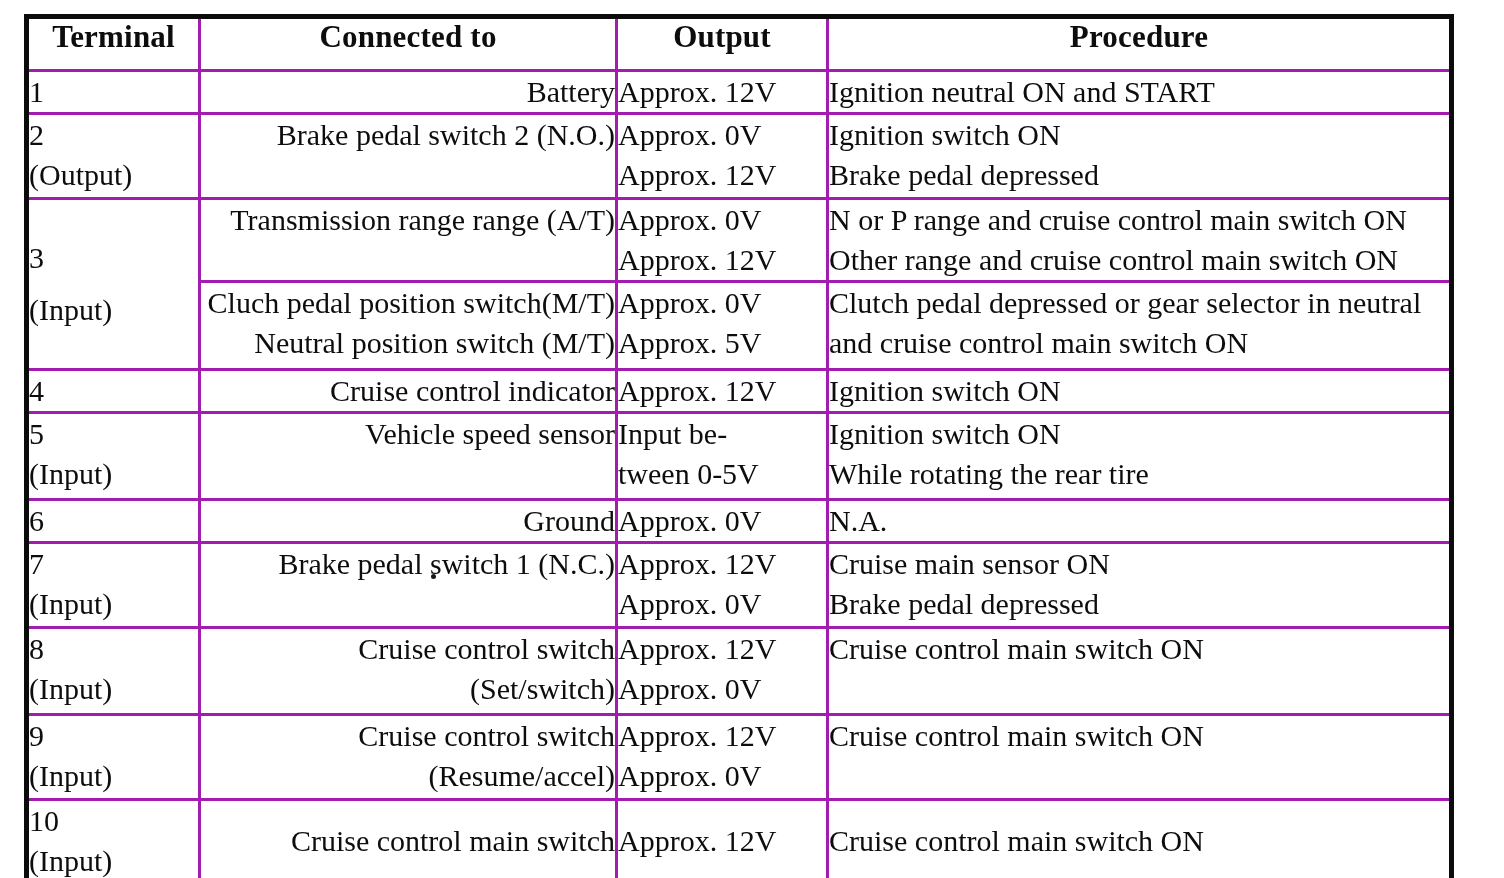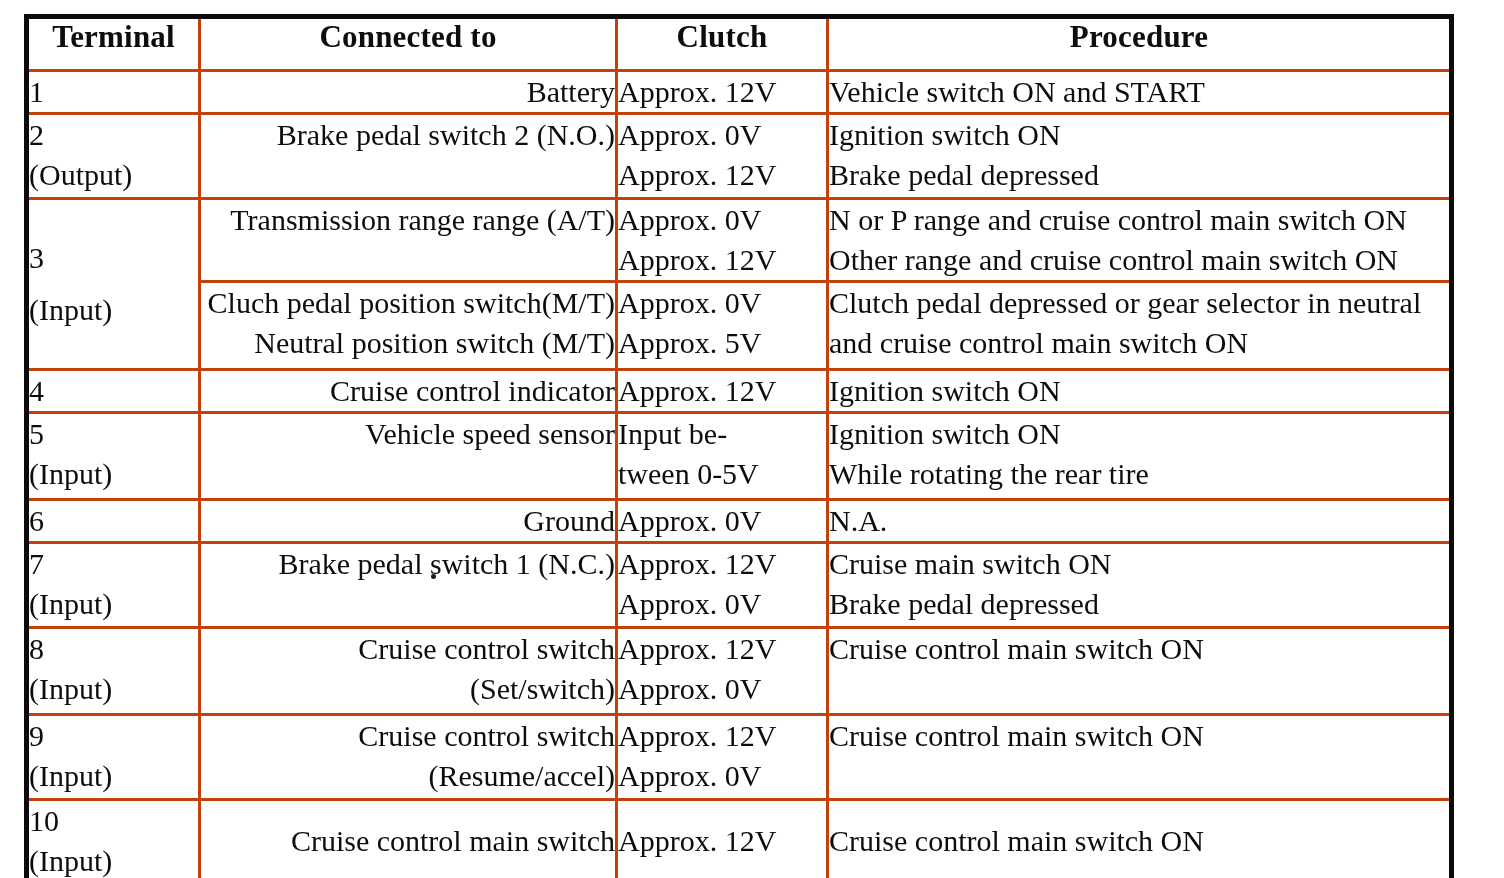--- a/index.html
+++ b/index.html
@@ -19,21 +19,21 @@
   table.tv {
     position: absolute;
     left: 24px;
     top: 14px;
     width: 1425px;
     border-collapse: collapse;
     table-layout: fixed;
     border: 5px solid #0b0b0b;
   }
   table.tv th, table.tv td {
-    border: 3px solid #c2410c;
+    border: 3px solid #a21caf;
     vertical-align: top;
     padding: 0;
     overflow: hidden;
   }
   
   col.c-term { width: 173px; }
   col.c-conn { width: 417px; }
   col.c-volt { width: 211px; }
   col.c-proc { width: 624px; }
   
@@ -101,38 +101,38 @@
     <colgroup>
       <col class="c-term">
         <col class="c-conn">
         <col class="c-volt">
         <col class="c-proc">
     </colgroup>
     <thead>
       <tr class="h-hdr">
         <th class="hcell">Terminal</th>
         <th class="hcell">Connected to</th>
-        <th class="hcell">Clutch</th>
+        <th class="hcell">Output</th>
         <th class="hcell">Procedure</th>
       </tr>
     </thead>
     <tbody>
 
       <tr class="h-r1">
         <td class="term">
           <div class="ln">1</div>
         </td>
         <td class="conn">
           <div class="ln">Battery</div>
         </td>
         <td class="volt">
           <div class="ln">Approx. 12V</div>
         </td>
         <td class="proc">
-          <div class="ln">Vehicle switch ON and START</div>
+          <div class="ln">Ignition neutral ON and START</div>
         </td>
       </tr>
 
       <tr class="h-r2">
         <td class="term">
           <div class="ln">2</div>
           <div class="ln">(Output)</div>
         </td>
         <td class="conn">
           <div class="ln">Brake pedal switch 2 (N.O.)</div>
@@ -234,21 +234,21 @@
           <div class="ln">(Input)</div>
         </td>
         <td class="conn">
           <div class="ln">Brake pedal switch 1 (N.C.)</div>
         </td>
         <td class="volt">
           <div class="ln">Approx. 12V</div>
           <div class="ln">Approx. 0V</div>
         </td>
         <td class="proc">
-          <div class="ln">Cruise main switch ON</div>
+          <div class="ln">Cruise main sensor ON</div>
           <div class="ln">Brake pedal depressed</div>
         </td>
       </tr>
 
       <tr class="h-r8">
         <td class="term">
           <div class="ln">8</div>
           <div class="ln">(Input)</div>
         </td>
         <td class="conn">

